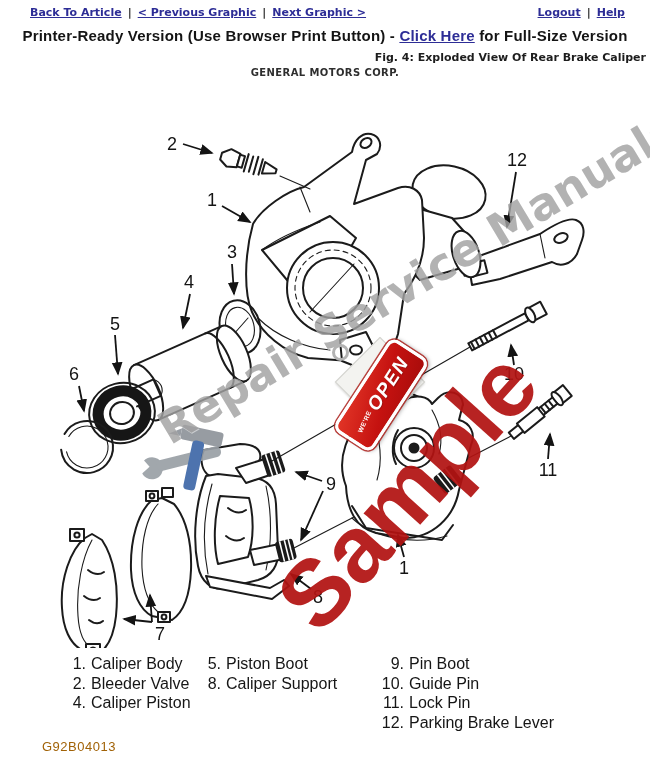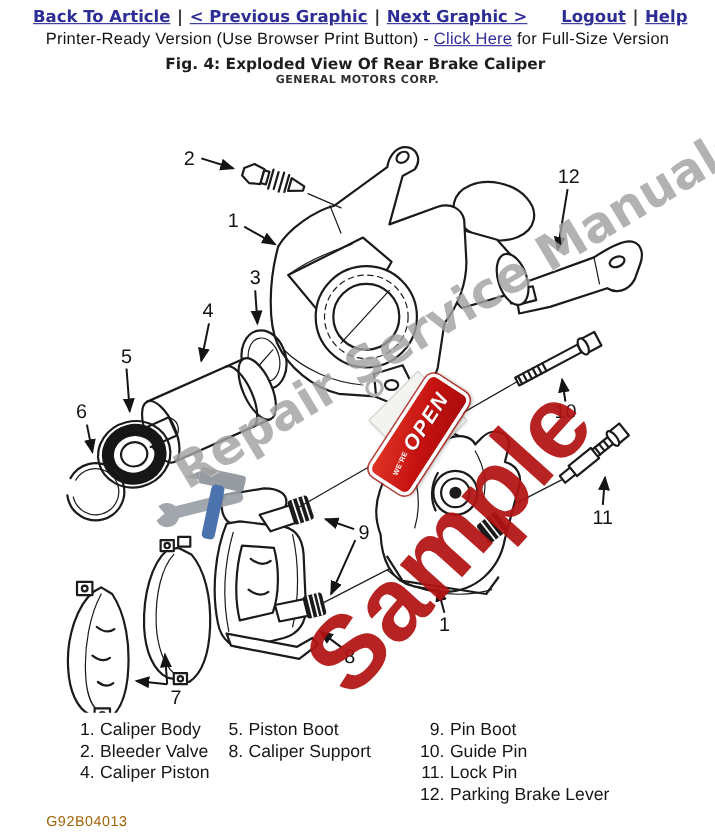--- a/index.html
+++ b/index.html
@@ -4,35 +4,35 @@
 <style>
   html,body{margin:0;padding:0;}
   body{
     width:650px;height:764px;position:relative;overflow:hidden;
     background:#ffffff;font-family:"Liberation Sans",sans-serif;color:#1a1a1a;
   }
   
   .nav{
     position:absolute;top:6px;left:30px;right:25px;
     display:flex;justify-content:space-between;align-items:flex-start;
-    font-family:"DejaVu Sans",sans-serif;font-size:15px;font-weight:bold;color:#24248c;
+    font-family:"DejaVu Sans",sans-serif;font-size:11px;font-weight:bold;color:#24248c;
   }
   .nav-group{display:flex;gap:6px;white-space:nowrap;}
   .nav a{color:#2d2d96;text-decoration:underline;cursor:pointer;}
   .nav .sep{color:#333;font-weight:bold;}
   
   .printer-line{
     position:absolute;top:27px;left:0;width:650px;text-align:center;
-    font-size:15px;font-weight:400;color:#141414;letter-spacing:.2px;white-space:nowrap;
+    font-size:15px;font-weight:700;color:#141414;letter-spacing:.2px;white-space:nowrap;
   }
   .printer-line a{color:#2d2d96;text-decoration:underline;cursor:pointer;}
   
   .fig-caption{
-    position:absolute;top:51px;left:0;width:646px;text-align:center;
-    font-family:"DejaVu Sans",sans-serif;font-size:14px;font-weight:bold;color:#1d1d1d;
+    position:absolute;top:51px;left:0;width:646px;text-align:right;
+    font-family:"DejaVu Sans",sans-serif;font-size:11px;font-weight:bold;color:#1d1d1d;
   }
   .fig-source{
     position:absolute;top:67px;left:0;width:650px;text-align:center;
     font-family:"DejaVu Sans",sans-serif;font-size:10px;font-weight:bold;color:#2e2e2e;letter-spacing:.4px;
   }
   
   .diagram{position:absolute;top:88px;left:0;width:650px;height:560px;}
   svg text.callout{
     font-family:"Liberation Sans",sans-serif;font-size:18px;fill:#141414;
   }

